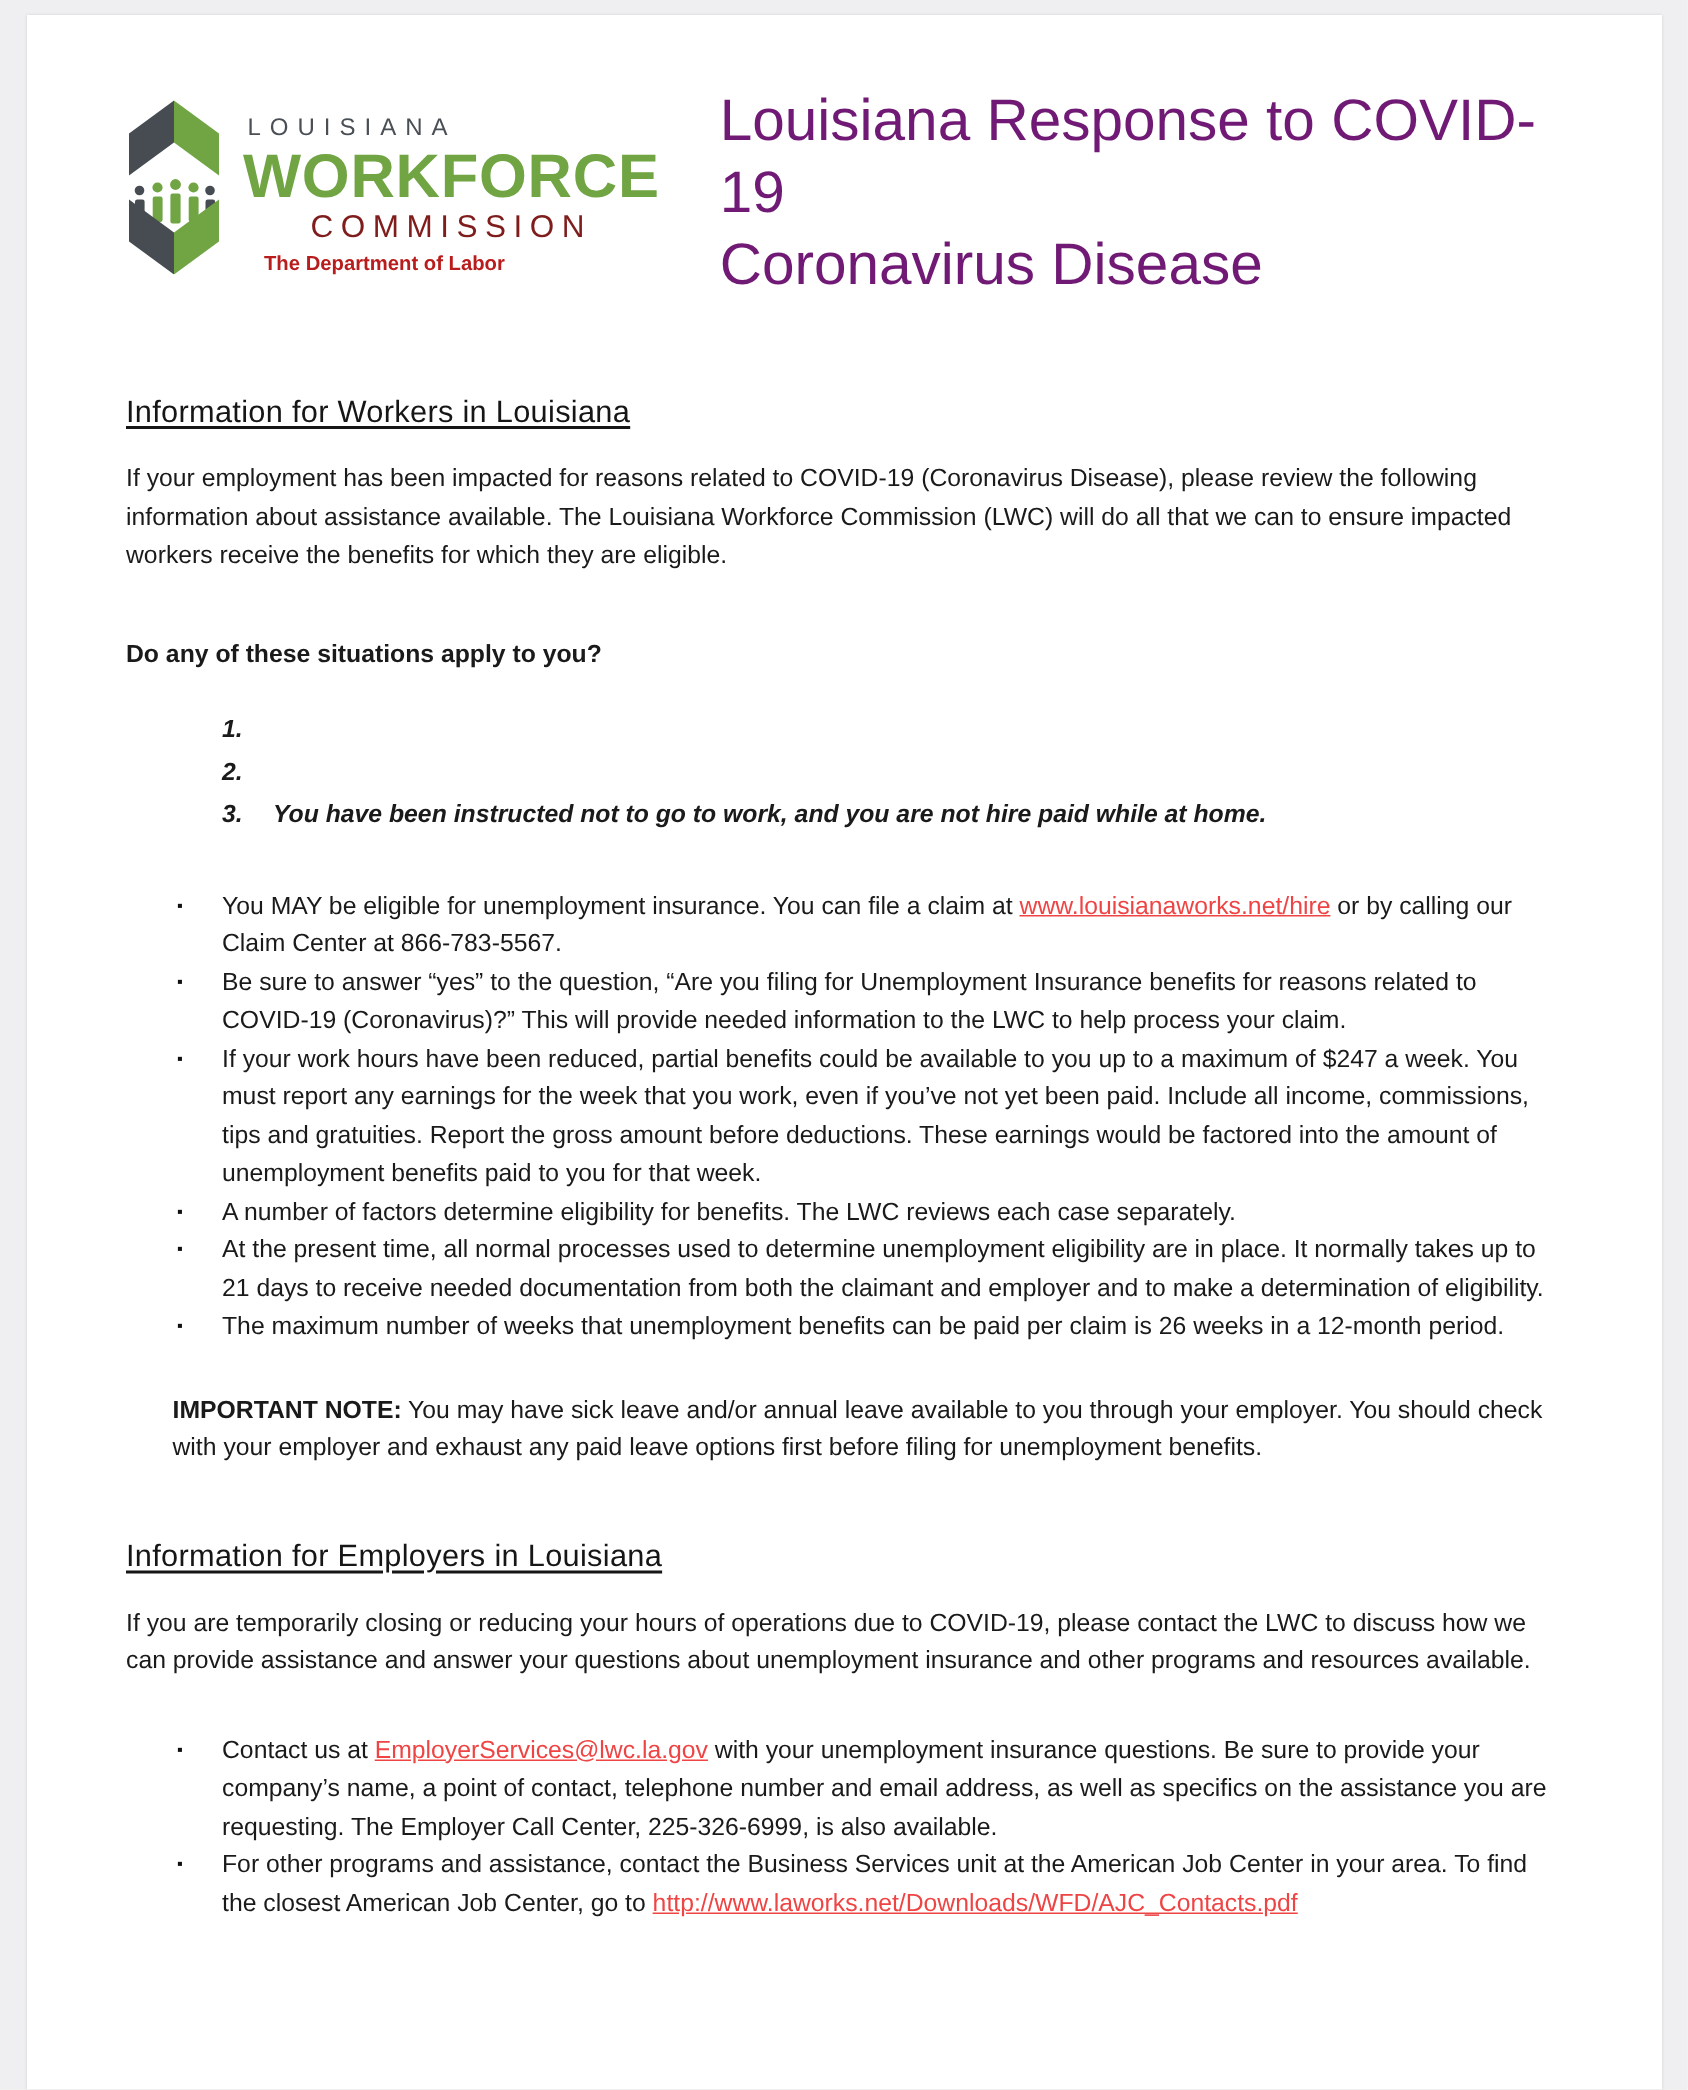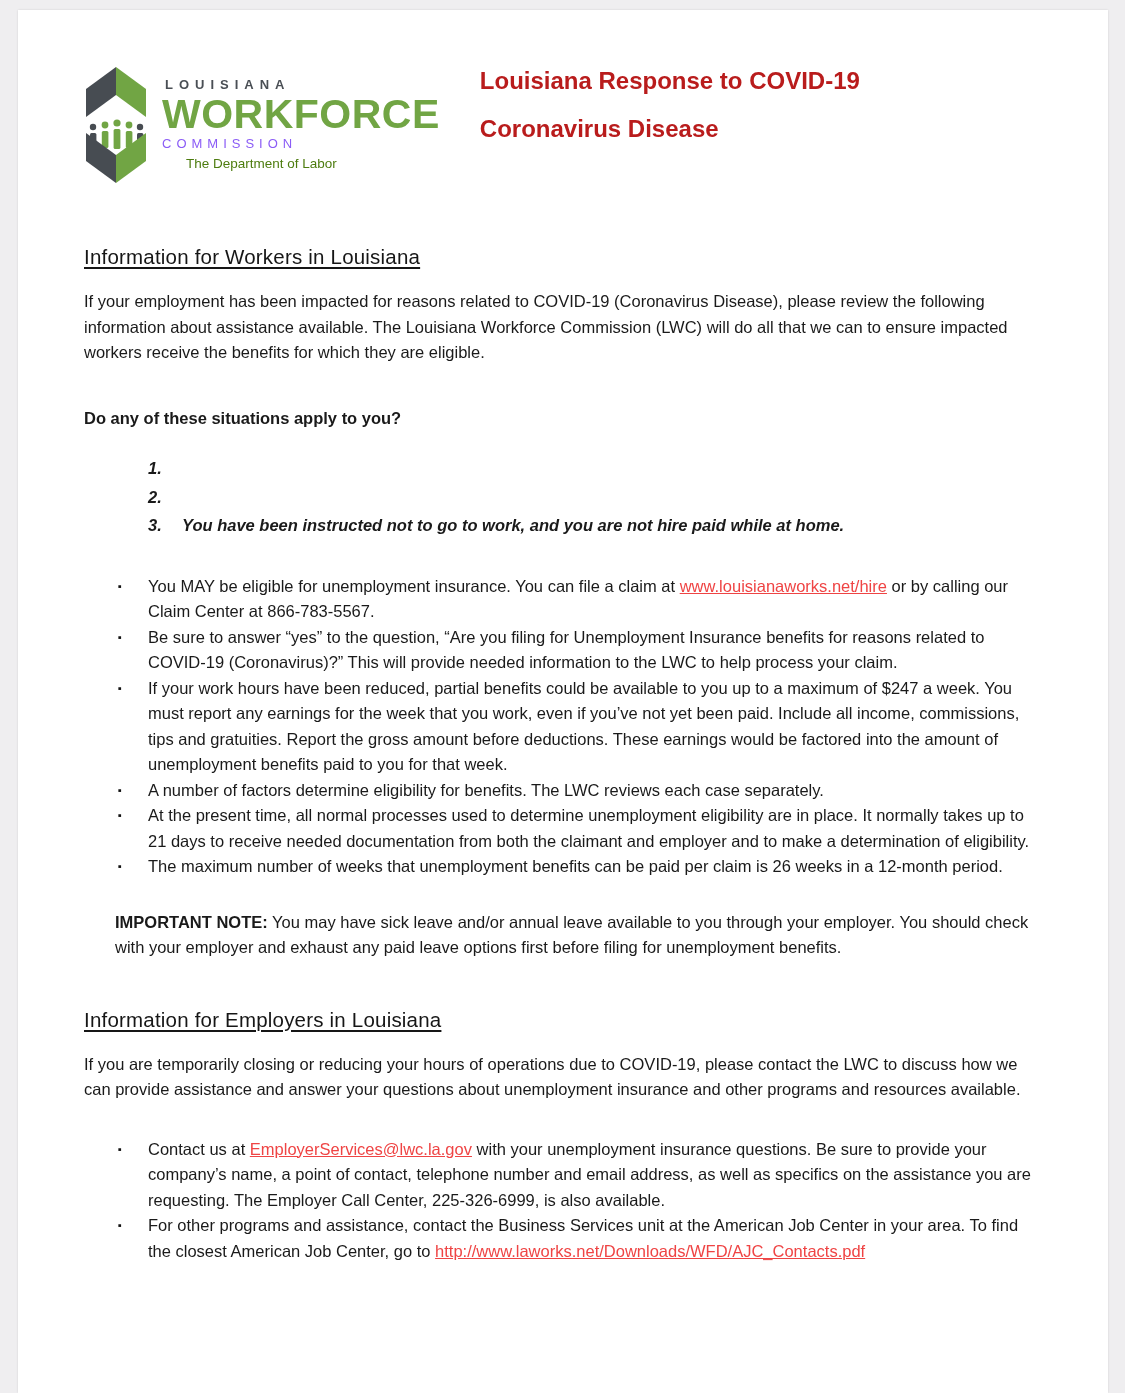--- a/index.html
+++ b/index.html
@@ -22,25 +22,25 @@
     background: #ffffff;
     padding: 0 76px 0 66px;
     box-shadow: 0 0 2px rgba(0,0,0,0.12);
   }
 
   
   .doc-header { margin-top: 45px; display: flex; align-items: flex-start; }
   .logo { display: flex; align-items: flex-start; gap: 14px; }
   .logo-icon { flex: 0 0 auto; margin-top: 4px; }
   .logo-text { display: flex; flex-direction: column; }
-  .logo-l1 { font-size: 13px; font-weight: 700; letter-spacing: 6px; color: #4a4f55; margin-top: 22px; margin-left: 3px; }
+  .logo-l1 { font-size: 16px; font-weight: 400; letter-spacing: 6px; color: #4a4f55; margin-top: 22px; margin-left: 3px; }
   .logo-l2 { font-size: 41px; font-weight: 700; color: #71a544; letter-spacing: 0.5px; line-height: 1.08; }
-  .logo-l3 { font-size: 13px; font-weight: 500; letter-spacing: 5px; color: #8b5cf6; line-height: 1.2; }
-  .logo-tag { font-size: 13.5px; font-weight: 400; color: #4d7c0f; margin-top: 4px; margin-left: 24px; }
-  .doc-title { margin-left: 40px; margin-top: 2px; font-size: 24px; font-weight: 700; color: #b91c1c; line-height: 48px; }
+  .logo-l3 { font-size: 21px; font-weight: 500; letter-spacing: 5px; color: #7f1d1d; line-height: 1.2; text-align: center; }
+  .logo-tag { font-size: 13.5px; font-weight: 700; color: #b91c1c; margin-top: 4px; margin-left: 14px; }
+  .doc-title { margin-left: 40px; margin-top: 2px; font-size: 39px; font-weight: 400; color: #701a75; line-height: 48px; }
 
   
   .sec-heading {
     font-size: 20.5px; font-weight: 400; color: #161616;
     text-decoration: underline; text-underline-offset: 3px;
     letter-spacing: 0.2px;
   }
   .h1 { margin-top: 62px; }
   .h2 { margin-top: 47px; }
   p, li { font-size: 16.5px; line-height: 25.5px; color: #1a1a1a; }

